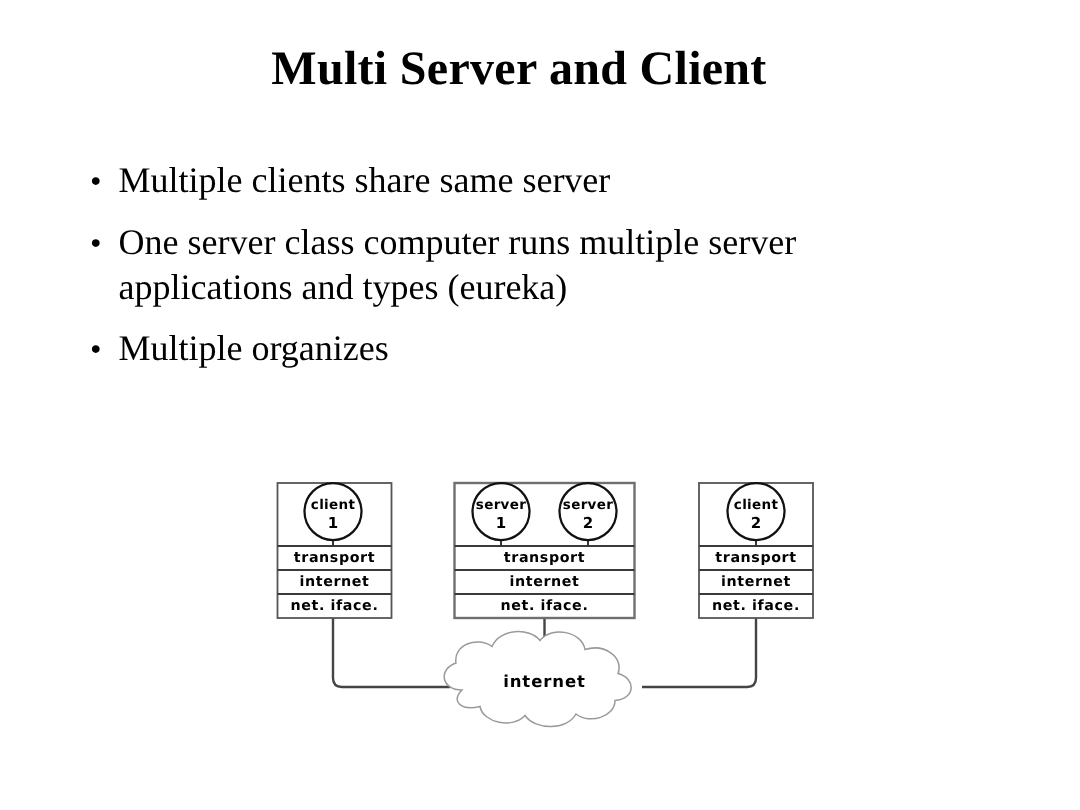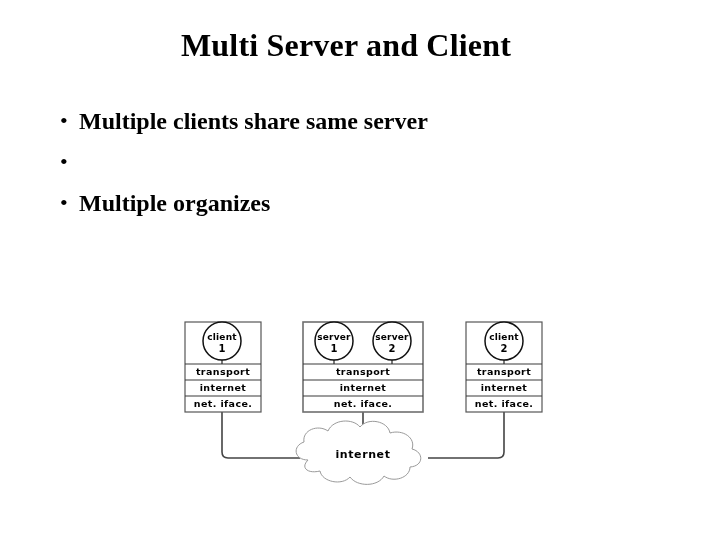--- a/index.html
+++ b/index.html
@@ -51,21 +51,20 @@
     line-height: 30px;
     text-align: left;
     padding-left: 8px;
     box-sizing: border-box;
   }
   .bullet-text {
     flex: 1 1 auto;
     font-size: 24px;
     line-height: 30px;
     max-width: 520px;
-    font-weight: bold;
   }
 
   
   #diagram {
     position: absolute;
     left: 0;
     top: 300px;
     width: 720px;
     height: 200px;
   }
@@ -123,20 +122,21 @@
 
 <div id="bullet-list">
 
   <div class="bullet-row">
     <span class="bullet-mark">•</span>
     <span class="bullet-text">Multiple clients share same server</span>
   </div>
 
   <div class="bullet-row">
     <span class="bullet-mark">•</span>
+    <span class="bullet-text">One server class computer runs multiple server applications and types (eureka)</span>
   </div>
 
   <div class="bullet-row">
     <span class="bullet-mark">•</span>
     <span class="bullet-text">Multiple organizes</span>
   </div>
 
 </div>
 
 <div id="diagram">

